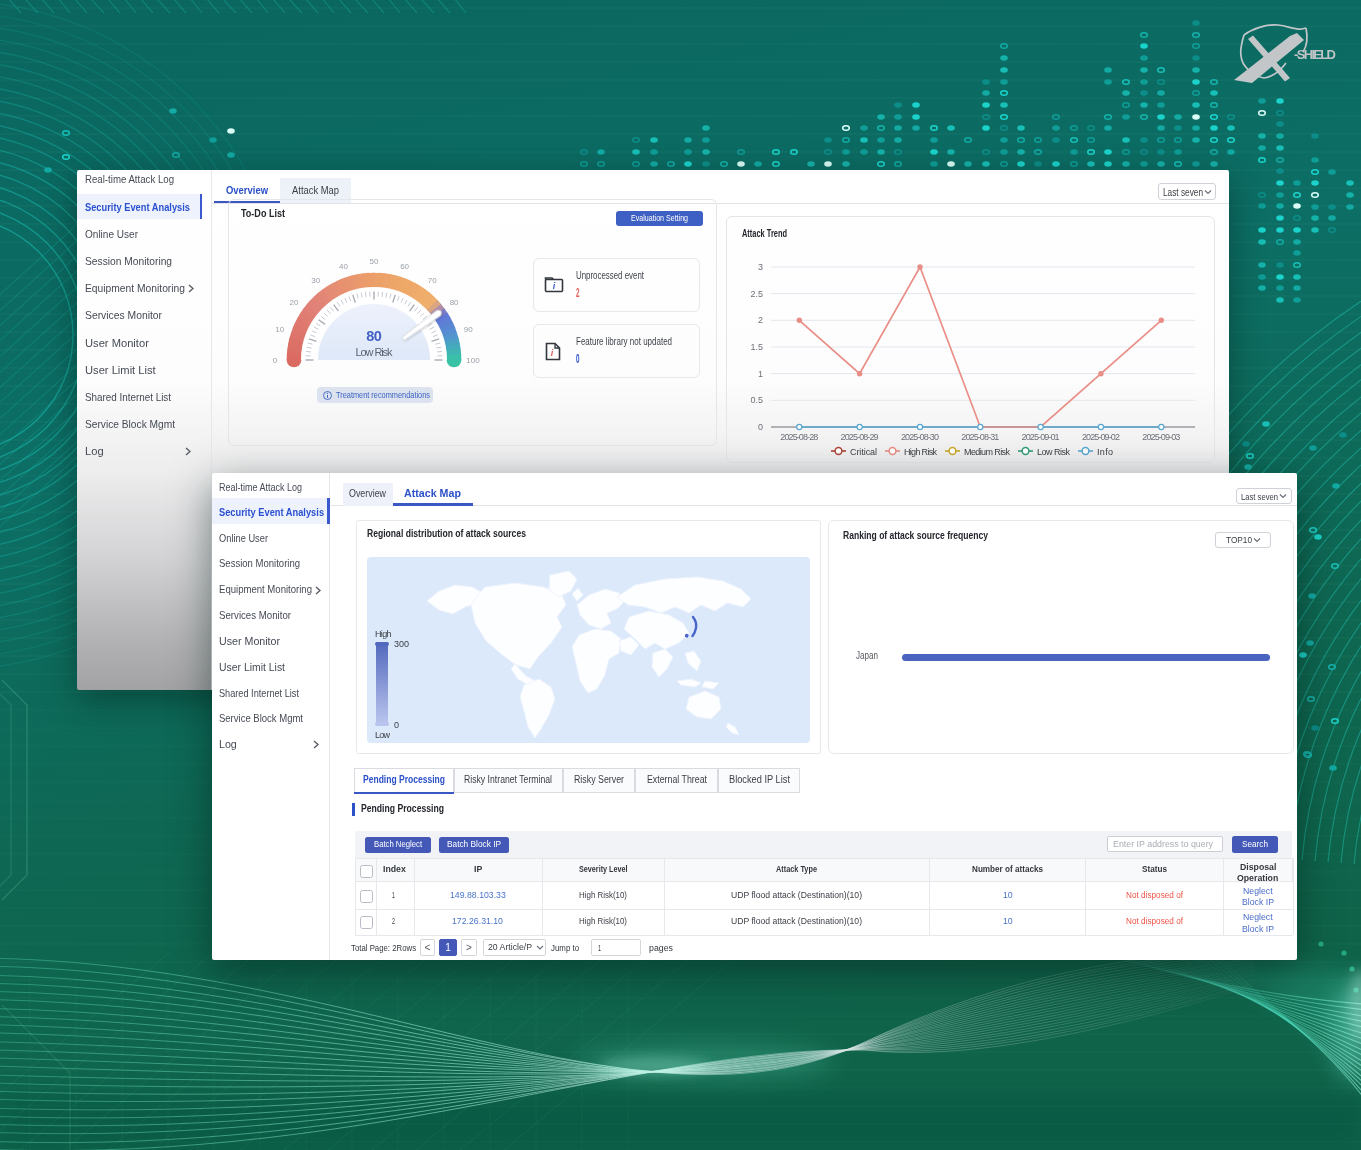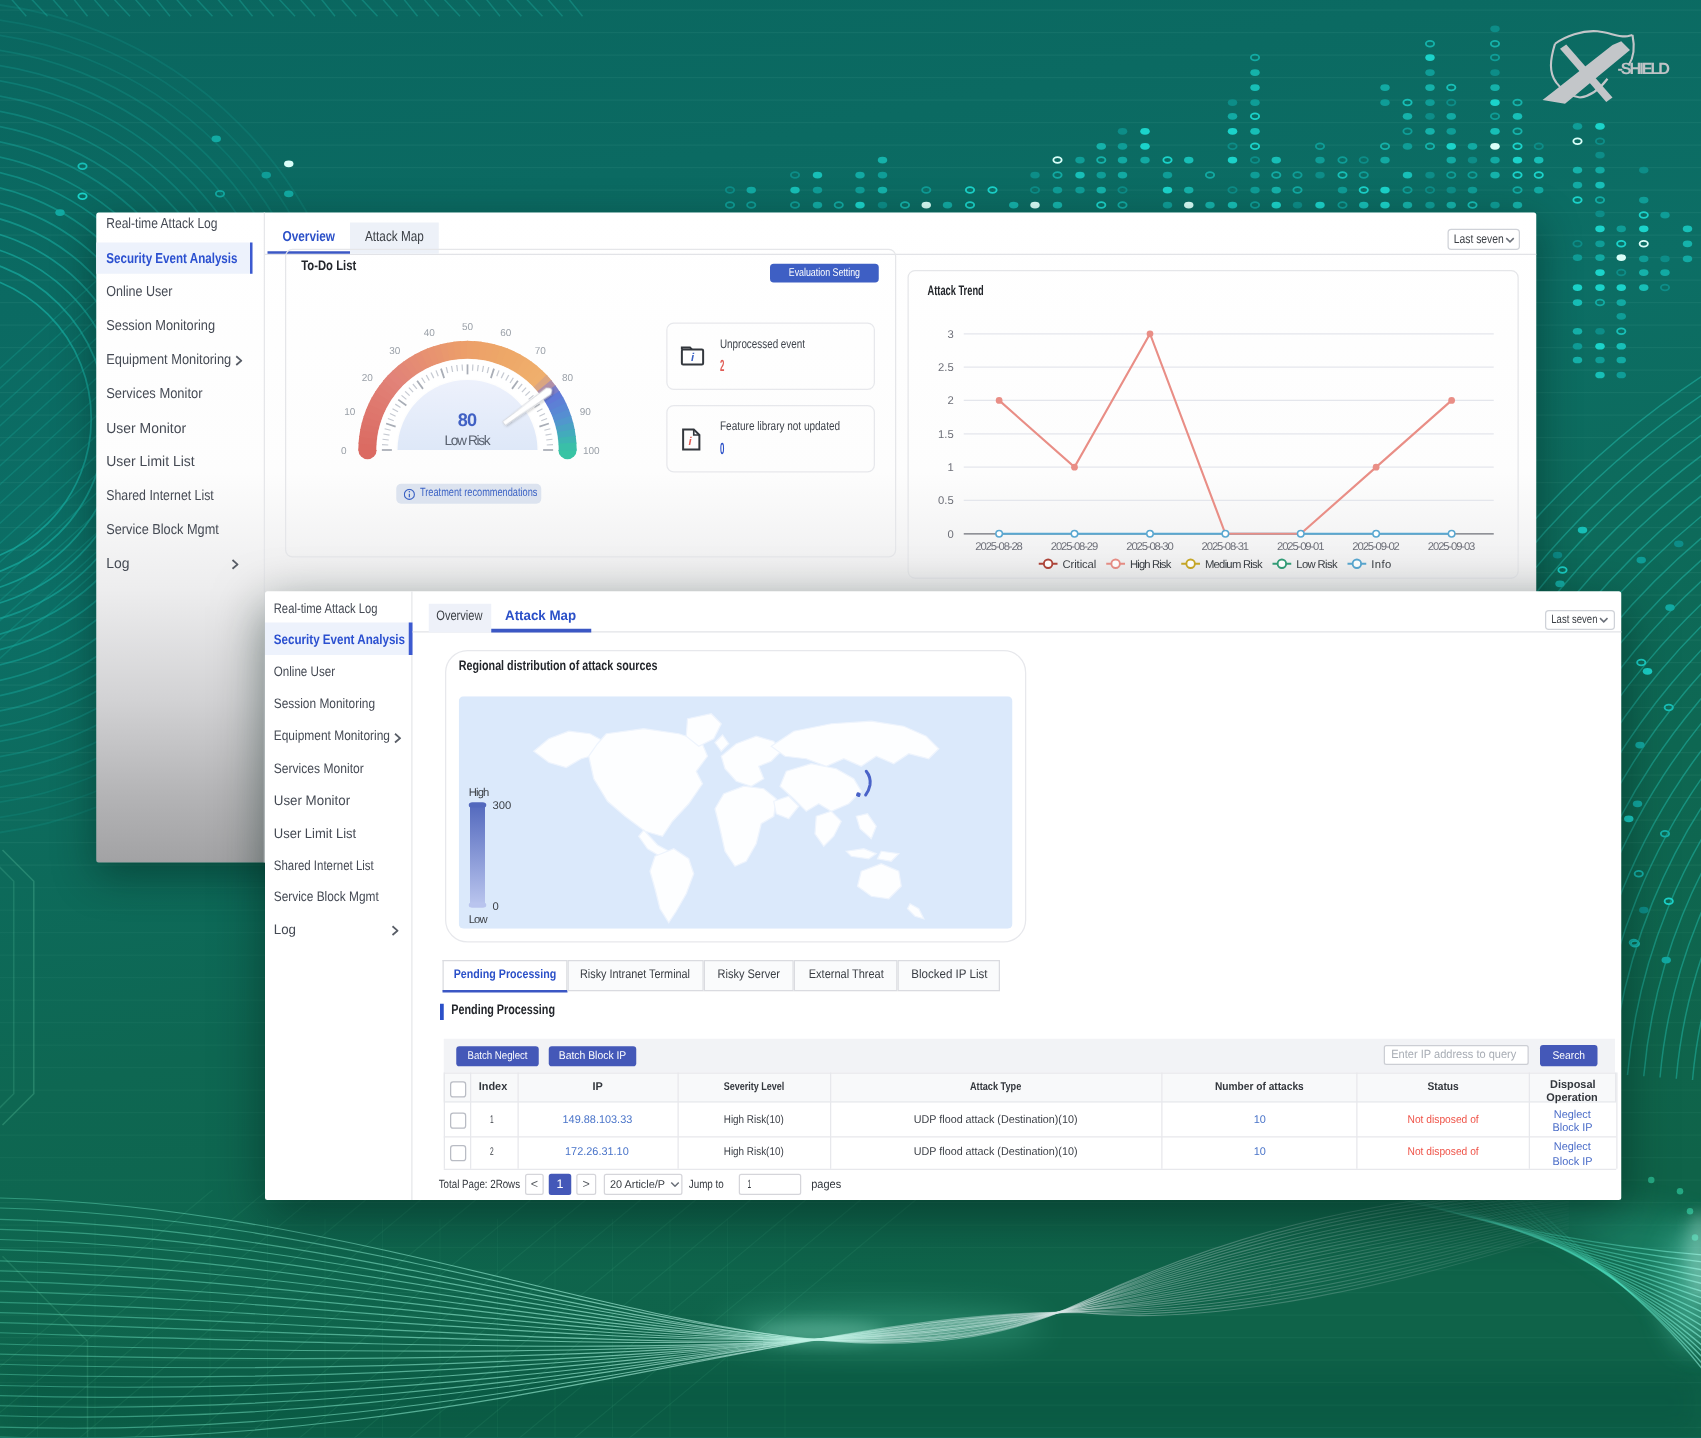--- a/index.html
+++ b/index.html
@@ -818,21 +818,21 @@
     <div class="a" style="left:130.5px;top:9.5px;width:50px;height:23px;background:#eef1f9"></div>
     <div class="a" style="left:137.0px;top:14.2px;font-size:11px;color:#3a3e44;font-weight:400;white-space:nowrap;transform:scaleX(0.807);transform-origin:0 50%;line-height:13.8px;">Overview</div>
     <div class="a" style="left:192.0px;top:14.2px;font-size:11px;color:#2b50c8;font-weight:700;white-space:nowrap;transform:scaleX(0.970);transform-origin:0 50%;line-height:13.8px;">Attack Map</div>
     <div class="a" style="left:180.5px;top:29.8px;width:80px;height:2.8px;background:#3b57c4"></div>
     <div class="a" style="left:1024px;top:15px;width:56px;height:16px;border:1px solid #cfd2d8;border-radius:3px;background:#fff;box-sizing:border-box">
       <span style="position:absolute;left:4.0px;top:50%;transform:translateY(-50%) scaleX(0.805);transform-origin:0 50%;font-size:9.5px;color:#3c4046;white-space:nowrap">Last seven</span>
       <svg style="position:absolute;right:4.0px;top:50%;transform:translateY(-50%)" width="8" height="5" viewBox="0 0 8 5">
         <path d="M1,1 L4,4 L7,1" fill="none" stroke="#6a6f78" stroke-width="1.2"></path>
       </svg>
     </div>
-    <div class="a" style="left:144px;top:47px;width:463px;height:232px;border:1px solid #e7e8ec;border-radius:18px">
+    <div class="a" style="left:144px;top:47px;width:463px;height:232px;border:1px solid #e7e8ec;border-radius:3px">
       <div class="a" style="left:10.0px;top:6.2px;font-size:11px;color:#23262b;font-weight:700;white-space:nowrap;transform:scaleX(0.781);transform-origin:0 50%;line-height:13.8px;">Regional distribution of attack sources</div>
       <svg class="a" style="left:10px;top:36px" width="443" height="186" viewBox="0 0 443 186">
         <rect width="443" height="186" rx="4" fill="#dbe9fb"></rect>
         <path d="M60,44 L72,34 L88,28 L105,30 L116,36 L112,46 L98,50 L86,57 L72,53 Z" fill="#fdfeff" stroke="#eef4fd" stroke-width="1"></path>
         <path d="M118,30 L148,26 L176,30 L194,36 L199,48 L190,60 L195,70 L184,86 L171,100 L163,112 L149,108 L133,96 L119,84 L108,66 L104,48 L111,38 Z" fill="#fdfeff" stroke="#eef4fd" stroke-width="1"></path>
         <path d="M148,107 L159,119 L172,126 L166,131 L151,122 L144,112 Z" fill="#fdfeff" stroke="#eef4fd" stroke-width="1"></path>
         <path d="M183,18 L202,14 L210,22 L204,34 L192,40 L182,32 Z" fill="#fdfeff" stroke="#eef4fd" stroke-width="1"></path>
         <path d="M157,128 L172,122 L184,130 L188,142 L182,158 L174,172 L168,181 L161,170 L157,154 L153,140 Z" fill="#fdfeff" stroke="#eef4fd" stroke-width="1"></path>
         <path d="M205,37 L211,31 L216,38 L210,44 Z" fill="#fdfeff" stroke="#eef4fd" stroke-width="1"></path>
         <path d="M210,48 L222,38 L238,32 L252,36 L258,44 L250,52 L240,56 L244,66 L234,72 L222,68 L213,58 Z" fill="#fdfeff" stroke="#eef4fd" stroke-width="1"></path>
@@ -855,20 +855,31 @@
           </linearGradient>
         </defs>
         <rect x="9" y="85" width="12" height="84" rx="2" fill="url(#mleg)"></rect>
         <rect x="8" y="85" width="14" height="4" rx="2" fill="#5268bd"></rect>
         <rect x="8" y="165" width="14" height="4" rx="2" fill="#b9c4ee"></rect>
         <text x="8" y="80" font-size="9" fill="#3c4046" textLength="16.5">High</text>
         <text x="8" y="181" font-size="9" fill="#3c4046" textLength="15">Low</text>
         <text x="27" y="90" font-size="9" fill="#3c4046" textLength="15">300</text>
         <text x="27" y="171" font-size="9" fill="#3c4046">0</text>
       </svg>
+    </div>
+    <div class="a" style="left:616px;top:47px;width:464px;height:232px;border:1px solid #e7e8ec;border-radius:6px">
+      <div class="a" style="left:14.0px;top:8.2px;font-size:11px;color:#23262b;font-weight:700;white-space:nowrap;transform:scaleX(0.778);transform-origin:0 50%;line-height:13.8px;">Ranking of attack source frequency</div>
+      <div class="a" style="left:386px;top:11px;width:56px;height:16px;border:1px solid #cfd2d8;border-radius:3px;background:#fff;box-sizing:border-box">
+        <span style="position:absolute;left:9.5px;top:50%;transform:translateY(-50%) scaleX(0.917);transform-origin:0 50%;font-size:9px;color:#3c4046;white-space:nowrap">TOP10</span>
+        <svg style="position:absolute;right:9.5px;top:50%;transform:translateY(-50%)" width="8" height="5" viewBox="0 0 8 5">
+          <path d="M1,1 L4,4 L7,1" fill="none" stroke="#6a6f78" stroke-width="1.2"></path>
+        </svg>
+      </div>
+      <div class="a" style="left:27.0px;top:128.8px;font-size:10px;color:#55595f;font-weight:400;white-space:nowrap;transform:scaleX(0.807);transform-origin:0 50%;line-height:12.5px;">Japan</div>
+      <div class="a" style="left:73px;top:132.5px;width:368px;height:7px;border-radius:3.5px;background:#4b64c0"></div>
     </div>
     <div class="a" style="left:141.5px;top:295px;width:100px;height:25px;background:#fff;border:1px solid #dadbe0;border-bottom:none;box-sizing:border-box"></div>
     <div class="a" style="left:150.5px;top:301.3px;font-size:10px;color:#2b50c8;font-weight:700;white-space:nowrap;transform:scaleX(0.853);transform-origin:0 50%;line-height:12.5px;">Pending Processing</div>
     <div class="a" style="left:141.5px;top:318.5px;width:100px;height:2.5px;background:#3b57c4"></div>
     <div class="a" style="left:241.6px;top:295px;width:109.4px;height:25px;background:#fafbfc;border:1px solid #dadbe0;box-sizing:border-box"></div>
     <div class="a" style="left:252.3px;top:301.3px;font-size:10px;color:#3a3e44;font-weight:400;white-space:nowrap;transform:scaleX(0.867);transform-origin:0 50%;line-height:12.5px;">Risky Intranet Terminal</div>
     <div class="a" style="left:351px;top:295px;width:72px;height:25px;background:#fafbfc;border:1px solid #dadbe0;box-sizing:border-box"></div>
     <div class="a" style="left:362.0px;top:301.3px;font-size:10px;color:#3a3e44;font-weight:400;white-space:nowrap;transform:scaleX(0.882);transform-origin:0 50%;line-height:12.5px;">Risky Server</div>
     <div class="a" style="left:423px;top:295px;width:83px;height:25px;background:#fafbfc;border:1px solid #dadbe0;box-sizing:border-box"></div>
     <div class="a" style="left:434.5px;top:301.3px;font-size:10px;color:#3a3e44;font-weight:400;white-space:nowrap;transform:scaleX(0.880);transform-origin:0 50%;line-height:12.5px;">External Threat</div>

